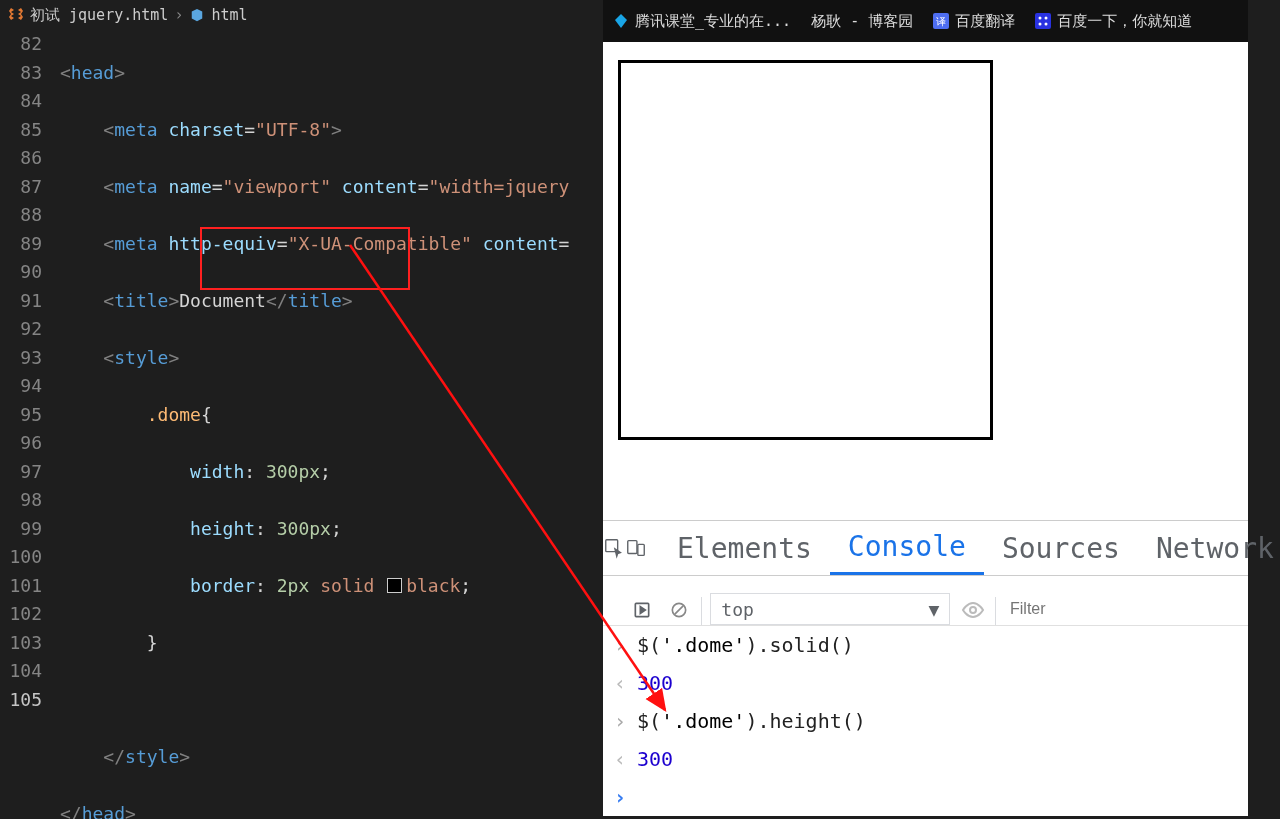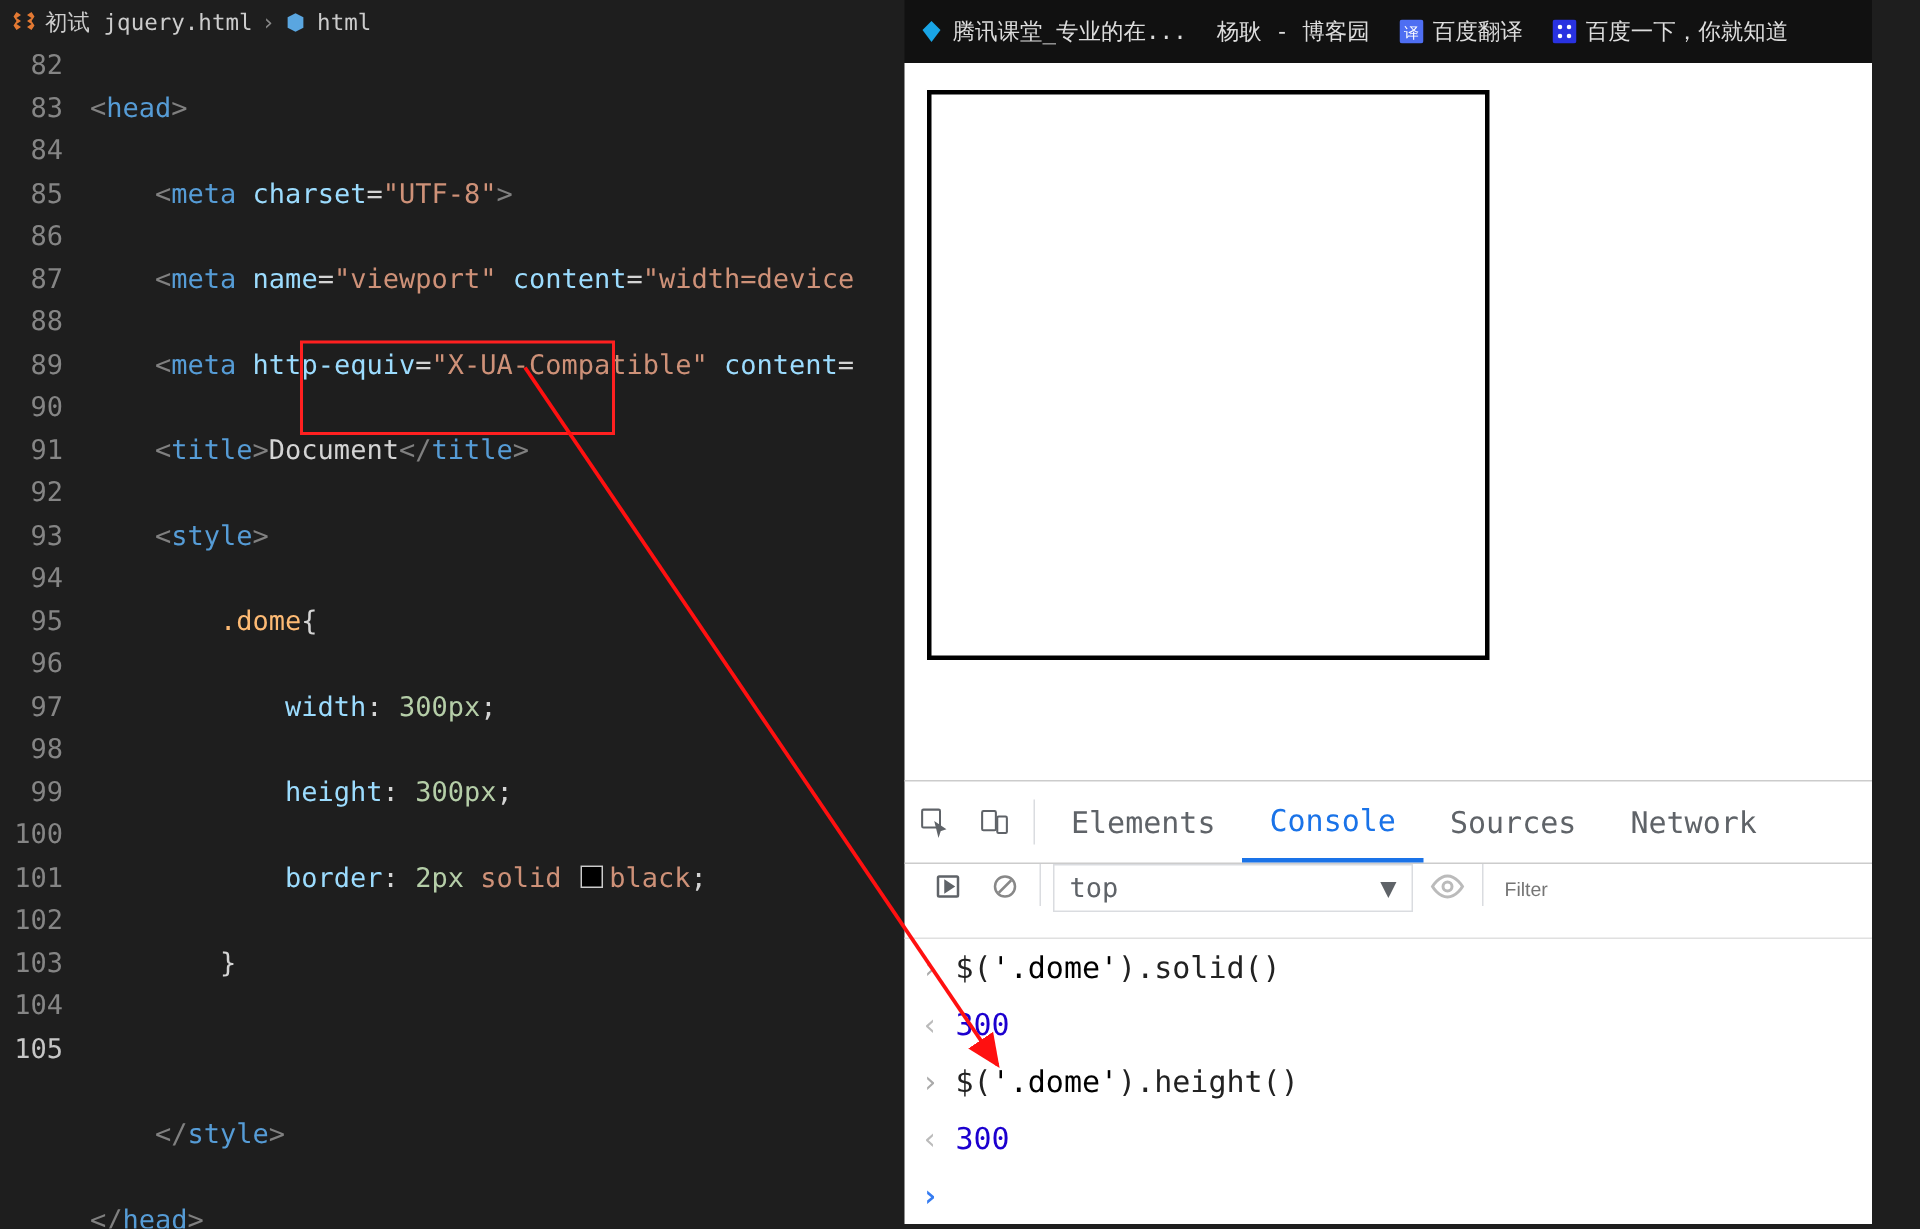--- a/index.html
+++ b/index.html
@@ -24,31 +24,31 @@
 .hlbox { position:absolute; border:2px solid #ff2020; pointer-events:none; }
 .csw { display:inline-block; width:15px; height:15px; border:1px solid #ccc; background:#000; vertical-align:middle; margin:0 4px 3px 2px; }
 
 .right { position:absolute; left:603px; top:0; width:645px; height:819px; background:#1e1e1e; }
 .tabs { height:42px; background:#111; display:flex; align-items:center; color:#ddd; font-size:15px; overflow:hidden; }
 .tab { display:flex; align-items:center; padding:0 10px; height:100%; gap:6px; white-space:nowrap; }
 .tico { width:16px; height:16px; flex-shrink:0; }
 .page { background:#fff; height:478px; position:relative; }
 .dome { position:absolute; left:15px; top:18px; width:375px; height:380px; border:3px solid #000; background:#fff; }
 
-.dtbar { height:56px; background:#fff; border-top:1px solid #ccc; border-bottom:1px solid #ccc; display:flex; align-items:center; font-size:20px; color:#5f6368; }
+.dtbar { height:56px; background:#fff; border-top:1px solid #ccc; border-bottom:1px solid #ccc; display:flex; align-items:center; font-size:28px; color:#5f6368; }
 .dtico { width:40px; display:flex; justify-content:center; color:#5f6368; }
 .dttab { padding:0 18px; height:100%; display:flex; align-items:center; cursor:pointer; }
 .dttab.act { color:#1a73e8; border-bottom:3px solid #1a73e8; }
 
-.ctl { height:50px; background:#fff; border-bottom:1px solid #e0e0e0; display:flex; align-items:flex-start; padding:0 14px; gap:8px; }
+.ctl { height:50px; background:#fff; border-bottom:1px solid #e0e0e0; display:flex; align-items:flex-end; padding:0 25px; gap:8px; }
 .cicn { width:30px; height:30px; display:flex; align-items:center; justify-content:center; color:#5f6368; }
 .cicn.dis { color:#bbb; }
 .csel { flex:0 0 240px; height:32px; border:1px solid #dadce0; display:flex; align-items:center; padding:0 10px; color:#5f6368; font-size:18px; justify-content:space-between; }
 .cvd { width:1px; height:28px; background:#dadce0; }
-.cfil { flex:1; height:32px; border:none; font-size:13px; color:#888; padding:0 6px; outline:none; }
+.cfil { flex:1; height:32px; border:none; font-size:16px; color:#888; padding:0 6px; outline:none; }
 
 .cons { background:#fff; font-family:Consolas,monospace; font-size:20px; }
 .crow { display:flex; align-items:center; padding:5px 8px; min-height:38px; }
 .cp { width:18px; text-align:center; color:#888; margin-right:8px; }
 .cp.in { color:#aaa; }
 .cp.out { color:#bbb; }
 .cp.blue { color:#367cf1; font-weight:bold; }
 .cc-str { color:#000000; }
 .cc-num { color:#1c00cf; }
 .cc-txt { color:#222; }
@@ -98,21 +98,21 @@
         <div>100</div>
         <div>101</div>
         <div>102</div>
         <div>103</div>
         <div>104</div>
         <div class="cur">105</div>
     </div>
     <div class="txt">
 <div><span class="t-tag">&lt;</span><span class="t-name">head</span><span class="t-tag">&gt;</span></div>
 <div>    <span class="t-tag">&lt;</span><span class="t-name">meta</span> <span class="t-attr">charset</span><span class="t-txt">=</span><span class="t-str">"<span>UTF-8</span>"</span><span class="t-tag">&gt;</span></div>
-<div>    <span class="t-tag">&lt;</span><span class="t-name">meta</span> <span class="t-attr">name</span><span class="t-txt">=</span><span class="t-str">"<span>viewport</span>"</span> <span class="t-attr">content</span><span class="t-txt">=</span><span class="t-str">"<span>width=device</span></span></div>
+<div>    <span class="t-tag">&lt;</span><span class="t-name">meta</span> <span class="t-attr">name</span><span class="t-txt">=</span><span class="t-str">"<span>viewport</span>"</span> <span class="t-attr">content</span><span class="t-txt">=</span><span class="t-str">"<span>width=jquery</span></span></div>
 <div>    <span class="t-tag">&lt;</span><span class="t-name">meta</span> <span class="t-attr">http-equiv</span><span class="t-txt">=</span><span class="t-str">"<span>X-UA-Compatible</span>"</span> <span class="t-attr">content</span><span class="t-txt">=</span></div>
 <div>    <span class="t-tag">&lt;</span><span class="t-name">title</span><span class="t-tag">&gt;</span><span class="t-txt">Document</span><span class="t-tag">&lt;/</span><span class="t-name">title</span><span class="t-tag">&gt;</span></div>
 <div>    <span class="t-tag">&lt;</span><span class="t-name">style</span><span class="t-tag">&gt;</span></div>
 <div>        <span class="t-sel">.dome</span><span class="t-txt">{</span></div>
 <div>            <span class="t-prop">width</span><span class="t-txt">: </span><span class="t-num">300px</span><span class="t-txt">;</span></div>
 <div>            <span class="t-prop">height</span><span class="t-txt">: </span><span class="t-num">300px</span><span class="t-txt">;</span></div>
 <div>            <span class="t-prop">border</span><span class="t-txt">: </span><span class="t-num">2px</span> <span class="t-val">solid</span> <span class="csw"></span><span class="t-val">black</span><span class="t-txt">;</span></div>
 <div>        <span class="t-txt">}</span></div>
 <div> </div>
 <div>    <span class="t-tag">&lt;/</span><span class="t-name">style</span><span class="t-tag">&gt;</span></div>

